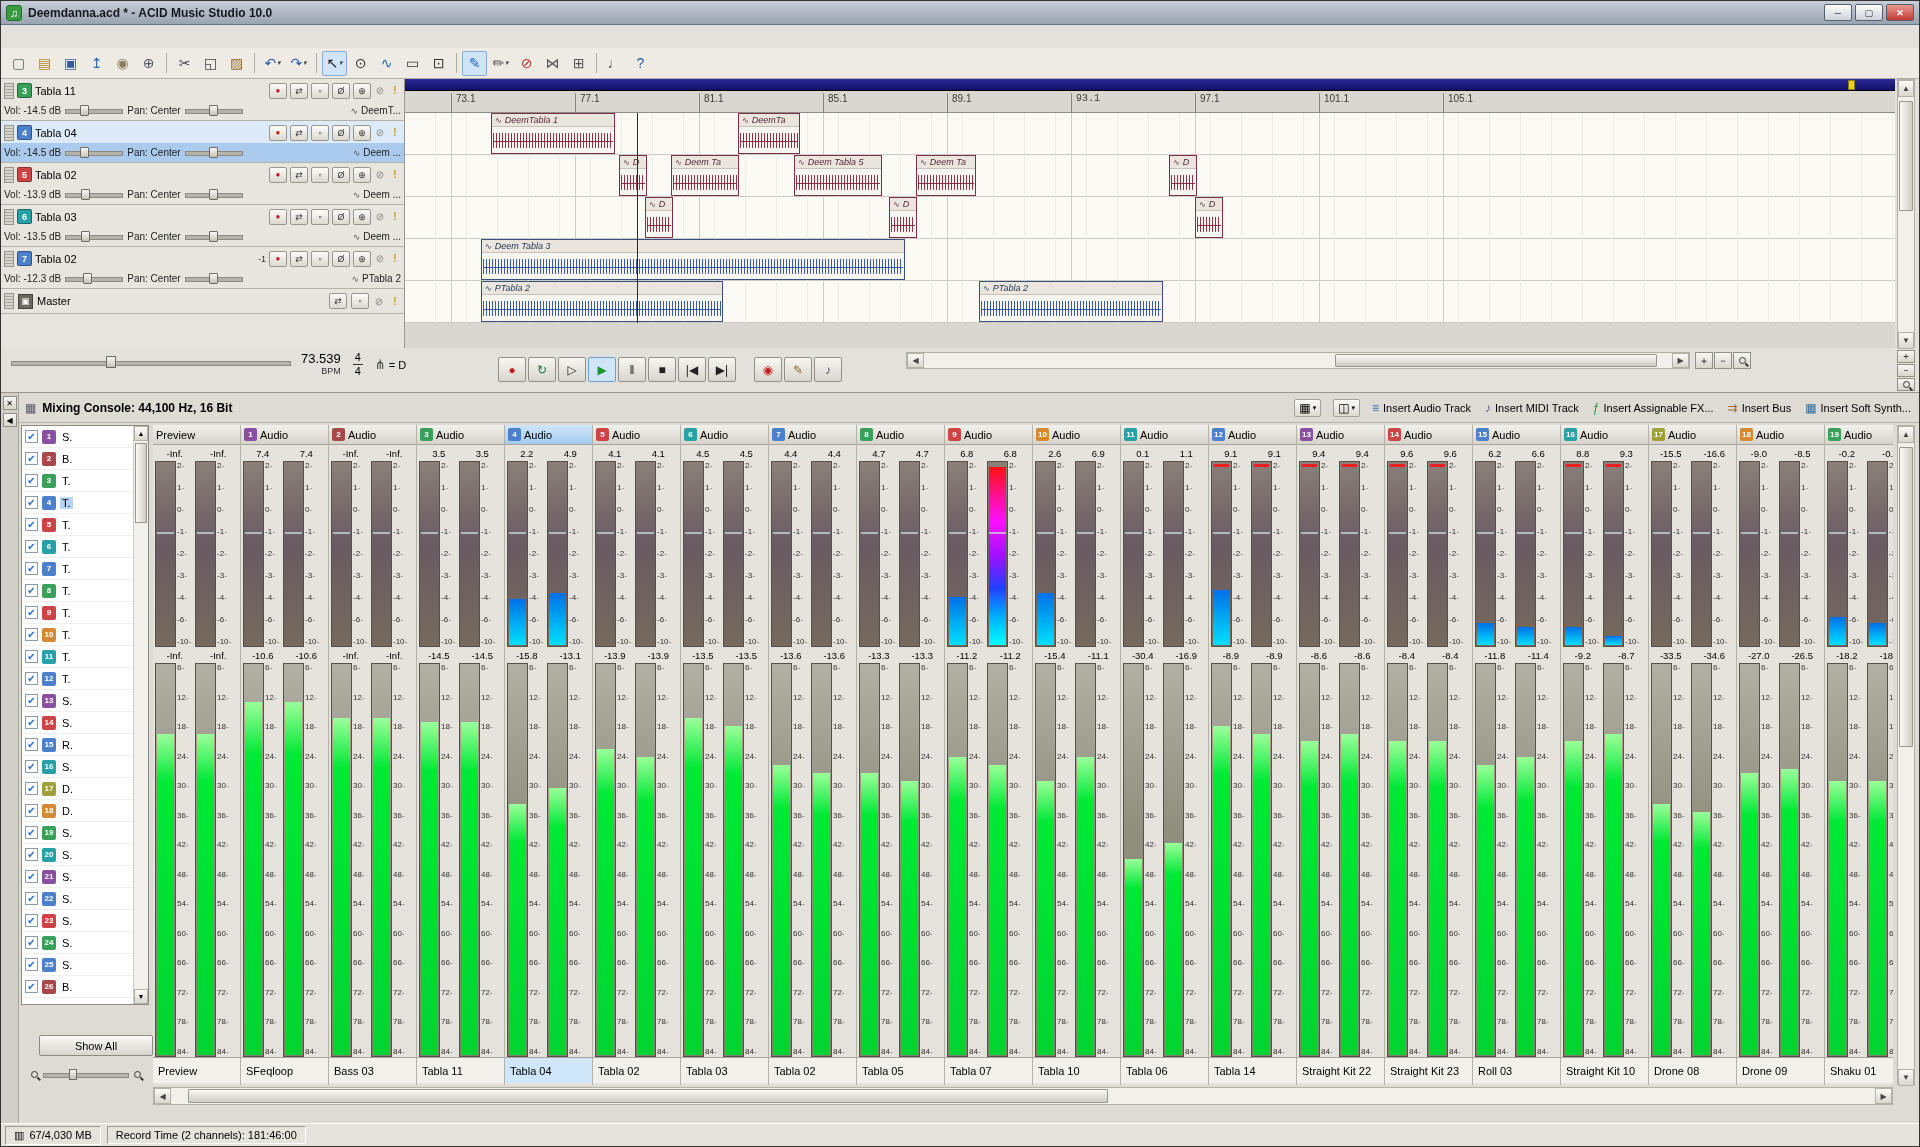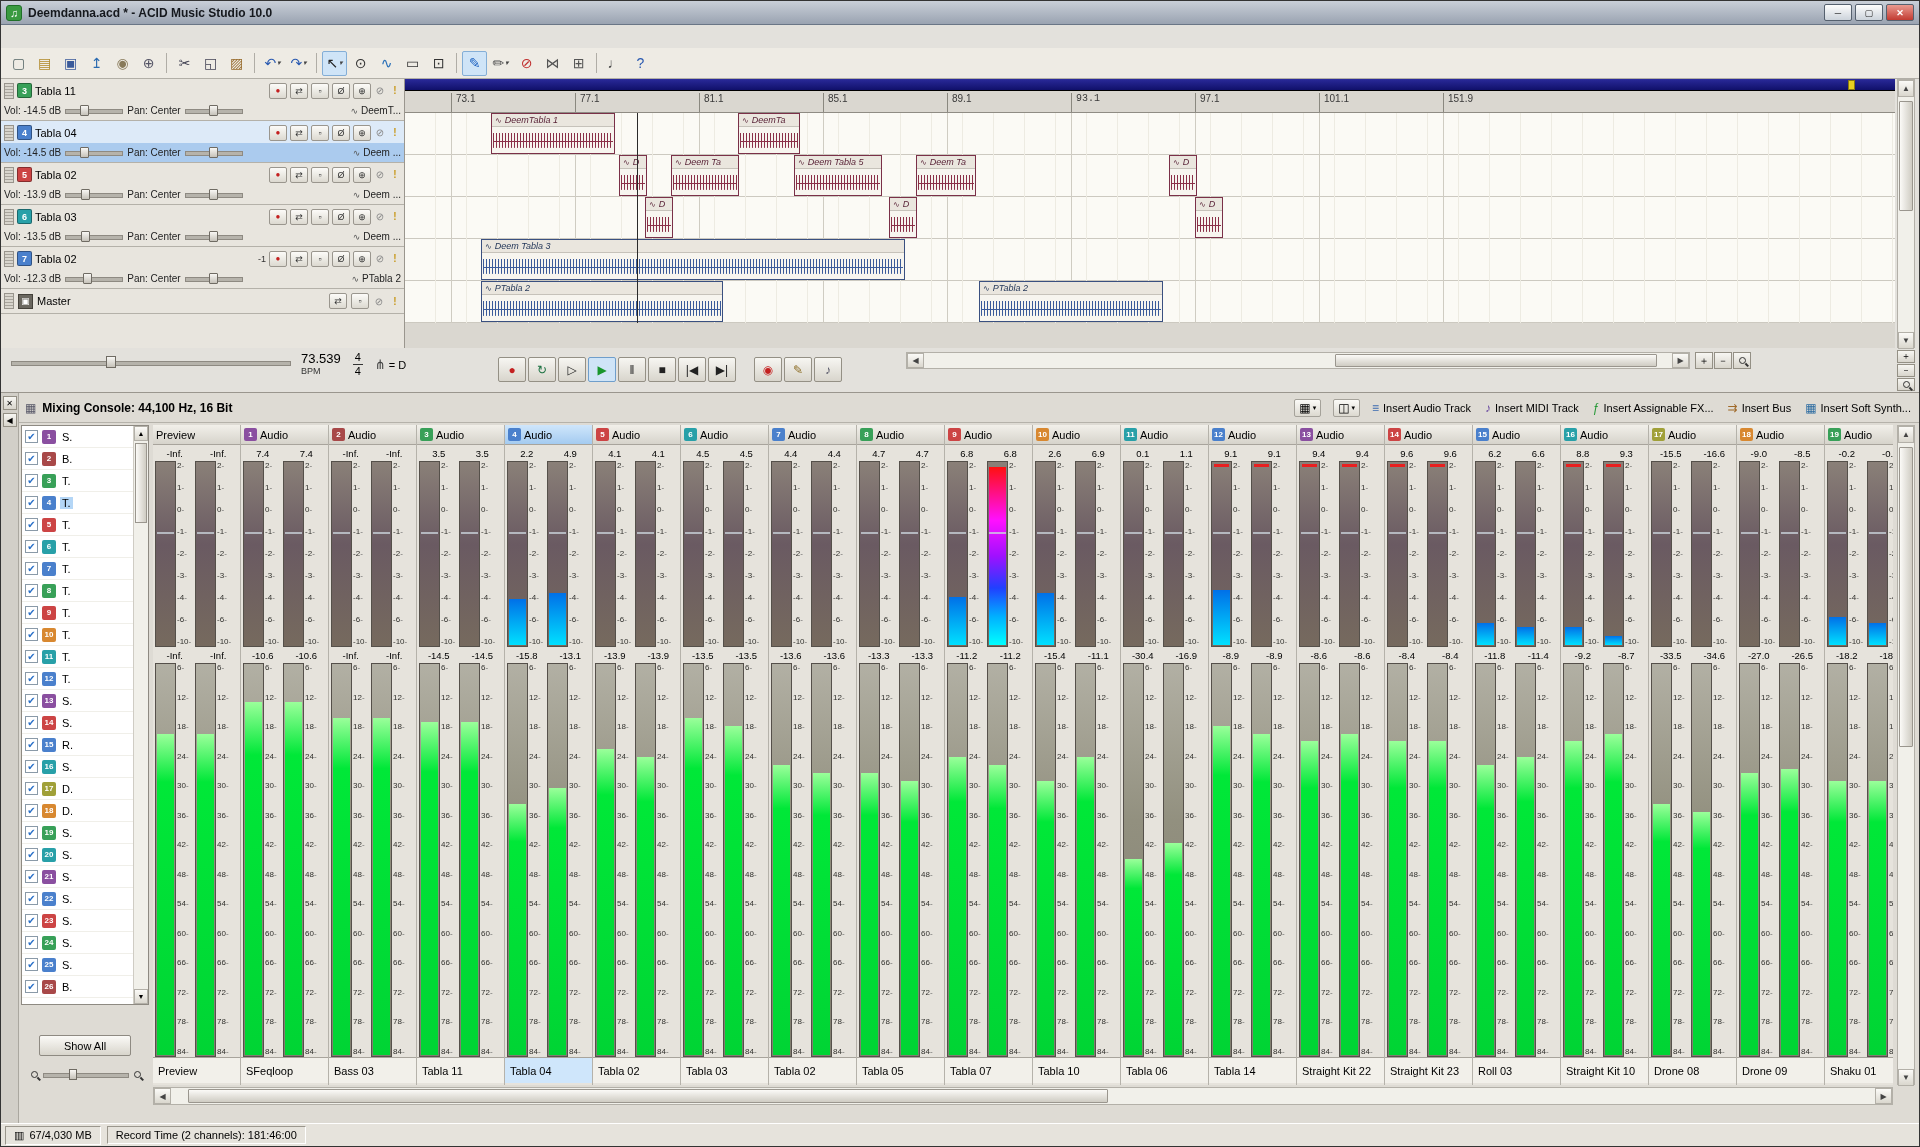--- a/index.html
+++ b/index.html
@@ -63,21 +63,21 @@
 .maroon .chd{color:#5a2438}
 .blue .chd{color:#24385a}
 .cic{font-size:8px;font-style:normal}
 .cwv{position:absolute;left:1px;right:1px;top:14px;bottom:1px;background-image:repeating-linear-gradient(90deg,var(--wc) 0 1px,transparent 1px 3px),linear-gradient(var(--wc),var(--wc));background-size:100% 62%,100% 1px;background-position:50% 55%,50% 55%;background-repeat:no-repeat,no-repeat}
 
 .controlband{position:absolute;left:0;top:347px;right:0;height:45px;background:#e3e1dc;border-bottom:1px solid #9a968e}
 .tempo-slider{position:absolute;left:10px;top:8px;width:280px;height:12px}
 .tempo-slider::before{content:"";position:absolute;left:0;right:0;top:5px;height:3px;background:#b6b3ab;border:1px solid #8e8a82}
 .tempo-slider i{position:absolute;top:0;width:10px;height:12px;background:linear-gradient(#f8f7f4,#c6c2b9);border:1px solid #6f6b63}
 .bpmbox{position:absolute;left:300px;top:4px;display:flex;align-items:center;gap:12px}
-.bpmval{line-height:1.1}
+.bpmval{text-align:right;line-height:1.1}
 .bpmval .v{font-size:13px}
 .bpmval .u{font-size:9px;color:#333}
 .tsig{display:flex;flex-direction:column;align-items:center;font-size:11px;line-height:1}
 .tsig hr{width:10px;border:none;border-top:1px solid #333;margin:1px 0}
 .keybox{display:flex;align-items:center;gap:3px;font-size:11px}
 .fork{font-size:13px;color:#444}
 .transport{position:absolute;left:497px;top:9px;display:flex;gap:2px;align-items:center}
 .tpb{width:28px;height:25px;border:1px solid #949085;background:linear-gradient(#f7f6f2,#d8d5cc);border-radius:2px;display:flex;align-items:center;justify-content:center;font-size:12px}
 .tpb.pressed{background:#cfe4f7;border-color:#6f9ecb}
 .tgap{width:14px}
@@ -116,21 +116,21 @@
 .listcol{flex:1;overflow:hidden}
 .lrow{height:22px;display:flex;align-items:center;gap:4px;padding:0 3px;border-bottom:1px solid #f0efe9}
 .cbx{width:13px;height:13px;border:1px solid #8a9aa8;background:#fff;font-size:10px;line-height:11px;text-align:center;color:#2a70c8}
 .lbadge{width:14px;height:14px;color:#fff;font-size:8px;font-weight:bold;display:flex;align-items:center;justify-content:center;border-radius:2px}
 .llab{font-size:11px;padding:0 2px}
 .lrow.sel .llab{background:#b4d6f6}
 .listscroll{width:15px;background:#f1f0ea;border-left:1px solid #cfccc4;display:flex;flex-direction:column}
 .listscroll .ar{height:15px;font-size:7px;display:flex;align-items:center;justify-content:center;background:linear-gradient(#fbfaf7,#dad7ce);border:1px solid #b3b0a8}
 .listscroll .tr{flex:1;position:relative}
 .listscroll .th{position:absolute;left:1px;right:1px;top:2px;height:80px;background:linear-gradient(90deg,#fbfaf7,#cfccc3);border:1px solid #9a968e}
-.showall{position:absolute;left:20px;top:610px;width:92px;height:21px;border:1px solid #8e8a82;border-radius:2px;background:linear-gradient(#fbfaf7,#d8d5cc);font-size:11px;display:flex;align-items:center;justify-content:center}
+.showall{position:absolute;left:20px;top:610px;width:114px;height:21px;border:1px solid #8e8a82;border-radius:2px;background:linear-gradient(#fbfaf7,#d8d5cc);font-size:11px;display:flex;align-items:center;justify-content:center}
 .zoomrow{position:absolute;left:12px;top:644px;width:110px;display:flex;align-items:center;gap:5px}
 .zr-slider{position:relative;flex:1;height:11px}
 .zr-slider::before{content:"";position:absolute;left:0;right:0;top:4px;height:3px;background:#b6b3ab;border:1px solid #8e8a82}
 .zr-slider i{position:absolute;top:0;left:30%;width:8px;height:11px;background:linear-gradient(#f8f7f4,#c6c2b9);border:1px solid #6f6b63}
 
 #strips{position:absolute;left:152px;top:32px;width:1740px;height:660px;display:flex;overflow:hidden}
 .strip{width:88px;flex:0 0 88px;background:#e6e3dc;border-right:1px solid #b5b2aa;display:flex;flex-direction:column}
 .s-head{height:20px;display:flex;align-items:center;gap:3px;padding:0 3px;background:linear-gradient(#f2f0ea,#d6d3cb);border-bottom:1px solid #a8a49c}
 .strip.sel .s-head{background:linear-gradient(#cfe6fb,#a4cbf0)}
 .s-num{min-width:13px;height:13px;color:#fff;font-size:8px;font-weight:bold;display:flex;align-items:center;justify-content:center;border-radius:2px}
@@ -438,21 +438,21 @@
     </div>
     <div id="ruler">
         <div class="rtick" style="left: 46px;">73.1</div>
         <div class="rtick" style="left: 170px;">77.1</div>
         <div class="rtick" style="left: 294px;">81.1</div>
         <div class="rtick" style="left: 418px;">85.1</div>
         <div class="rtick" style="left: 542px;">89.1</div>
         <div class="rtick" style="left: 666px; font-family: Liberation Mono, monospace;">93.1</div>
         <div class="rtick" style="left: 790px;">97.1</div>
         <div class="rtick" style="left: 914px;">101.1</div>
-        <div class="rtick" style="left: 1038px;">151.9</div>
+        <div class="rtick" style="left: 1038px;">105.1</div>
       </div>
     <div id="trackzone">
         <div class="gline" style="left: 46px;"></div>
         <div class="gline" style="left: 170px;"></div>
         <div class="gline" style="left: 294px;"></div>
         <div class="gline" style="left: 418px;"></div>
         <div class="gline" style="left: 542px;"></div>
         <div class="gline" style="left: 666px;"></div>
         <div class="gline" style="left: 790px;"></div>
         <div class="gline" style="left: 914px;"></div>

